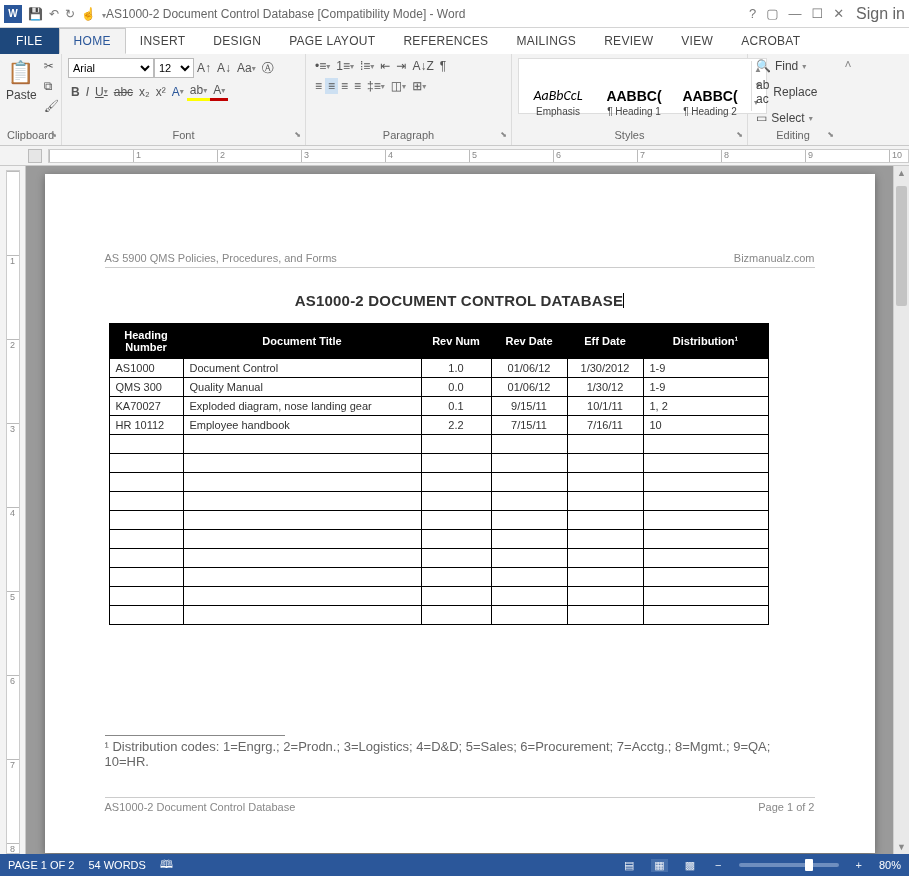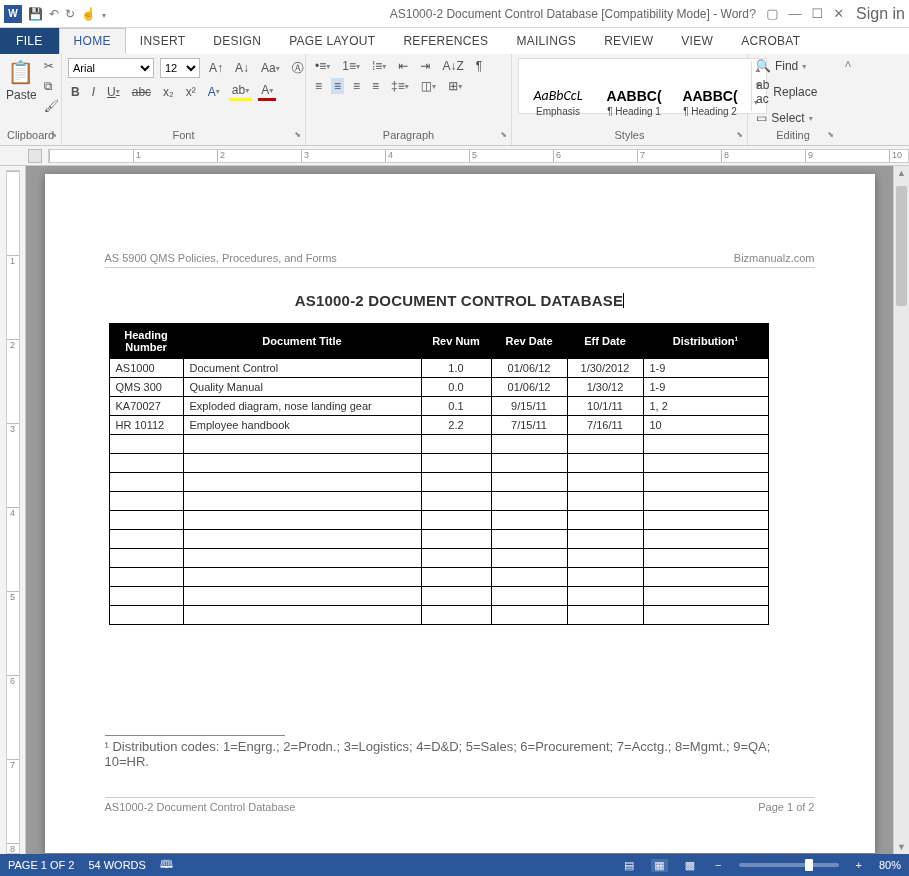--- a/index.html
+++ b/index.html
@@ -3,41 +3,41 @@
 <meta charset="utf-8">
 <style>
 * { box-sizing: border-box; margin: 0; padding: 0; }
 body { font-family: "Segoe UI", Tahoma, sans-serif; font-size: 12px; background: #fff; width: 909px; height: 876px; overflow: hidden; position: relative; }
 
 
 .titlebar { height: 28px; background: #fff; border-bottom: 1px solid #d4d4d4; display: flex; align-items: center; padding: 0 4px; color: #444; }
 .titlebar .w-icon { width: 18px; height: 18px; background: #2b579a; color: #fff; display: flex; align-items: center; justify-content: center; font-weight: bold; font-size: 10px; margin-right: 4px; }
 .titlebar .qat { display: flex; gap: 6px; align-items: center; margin-left: 2px; }
 .titlebar .qat span { color: #777; cursor: pointer; }
-.titlebar .title { flex: 1; text-align: right; color: #666; font-size: 12px; }
+.titlebar .title { flex: 1; text-align: left; color: #666; font-size: 12px; }
 .titlebar .win-controls { display: flex; gap: 10px; color: #777; font-size: 13px; }
 .titlebar .sign-in { margin-left: 12px; color: #666; font-size: 16px; }
 
 
 .tabs { height: 26px; background: #fff; display: flex; align-items: stretch; padding-left: 0; border-bottom: 0; }
 .tab { padding: 0 14px; display: flex; align-items: center; color: #444; font-size: 12px; cursor: pointer; text-transform: uppercase; letter-spacing: .3px; }
 .tab.file { background: #1e487c; color: #fff; padding: 8px 16px; }
 .tab.active { color: #2b579a; border: 1px solid #c9c9c9; border-bottom: 1px solid #f3f3f3; background: #f3f3f3; }
 
 
 .ribbon { height: 92px; background: #f3f3f3; border-bottom: 1px solid #c9c9c9; display: flex; }
 .group { border-right: 1px solid #dcdcdc; display: flex; flex-direction: column; padding: 4px 6px 2px 6px; }
 .group-body { flex: 1; display: flex; align-items: flex-start; gap: 4px; }
 .group-label { text-align: center; color: #666; font-size: 11px; height: 16px; line-height: 16px; position: relative; }
 .group-label::after { content: "⬊"; position: absolute; right: -2px; bottom: 0; font-size: 8px; color: #888; }
 .btn-lg { width: 40px; display: flex; flex-direction: column; align-items: center; gap: 2px; padding-top: 2px; cursor: pointer; color: #444; }
 .btn-lg .ic { font-size: 22px; }
 .btn-sm { cursor: pointer; color: #555; padding: 1px 3px; font-size: 12px; display: inline-flex; align-items: center; }
 .subcol { display: flex; flex-direction: column; gap: 4px; }
-.row { display: flex; gap: 6px; align-items: center; }
+.row { display: flex; gap: 0; align-items: center; }
 select.fsel { height: 20px; font-size: 11px; border: 1px solid #bbb; background: #fff; }
 .styles-gallery { display: flex; gap: 6px; align-items: center; height: 56px; border: 1px solid #ddd; background: #fff; padding: 2px 4px; }
 .style-item { width: 70px; height: 50px; display: flex; flex-direction: column; justify-content: center; align-items: center; border: 1px solid transparent; cursor: pointer; }
 .style-item .prev { font-size: 14px; margin-top: 32px; }
 .style-item .lbl { font-size: 10px; color: #444; margin-top: 2px; }
 .edit-item { display: flex; align-items: center; gap: 4px; color: #444; cursor: pointer; font-size: 12px; padding: 1px 2px; }
 
 
 .ruler-h { height: 20px; background: #f3f3f3; border-bottom: 1px solid #c9c9c9; display: flex; align-items: center; padding-left: 28px; color: #888; font-size: 9px; }
 .ruler-h .corner { width: 14px; height: 14px; background: #e6e6e6; border: 1px solid #bbb; margin-right: 6px; }

